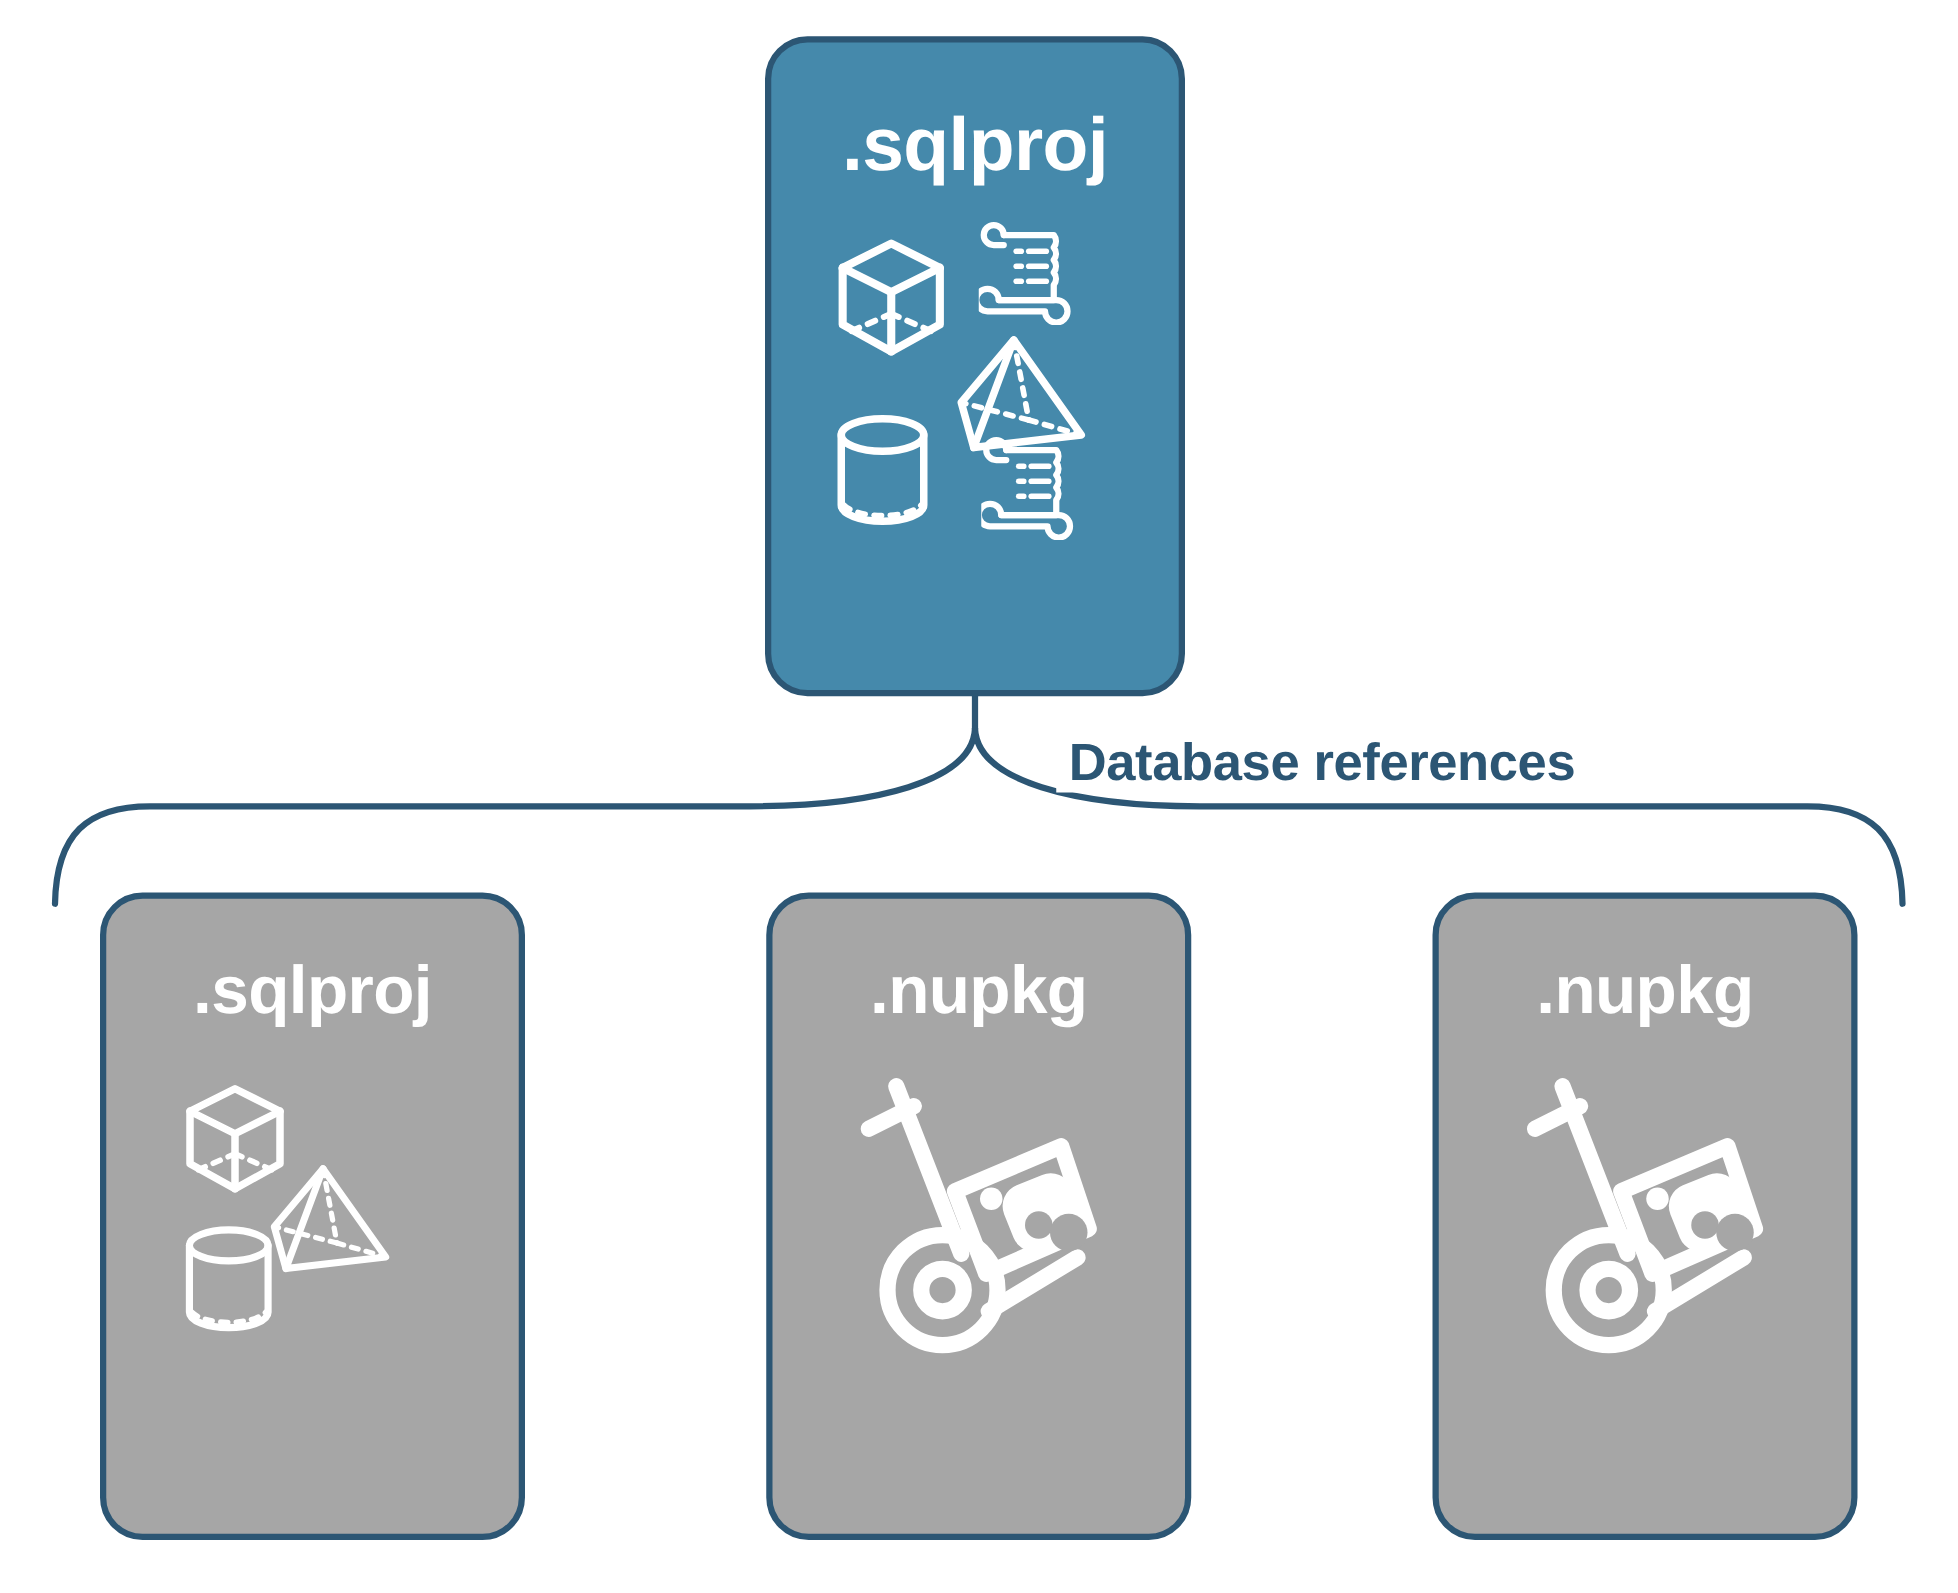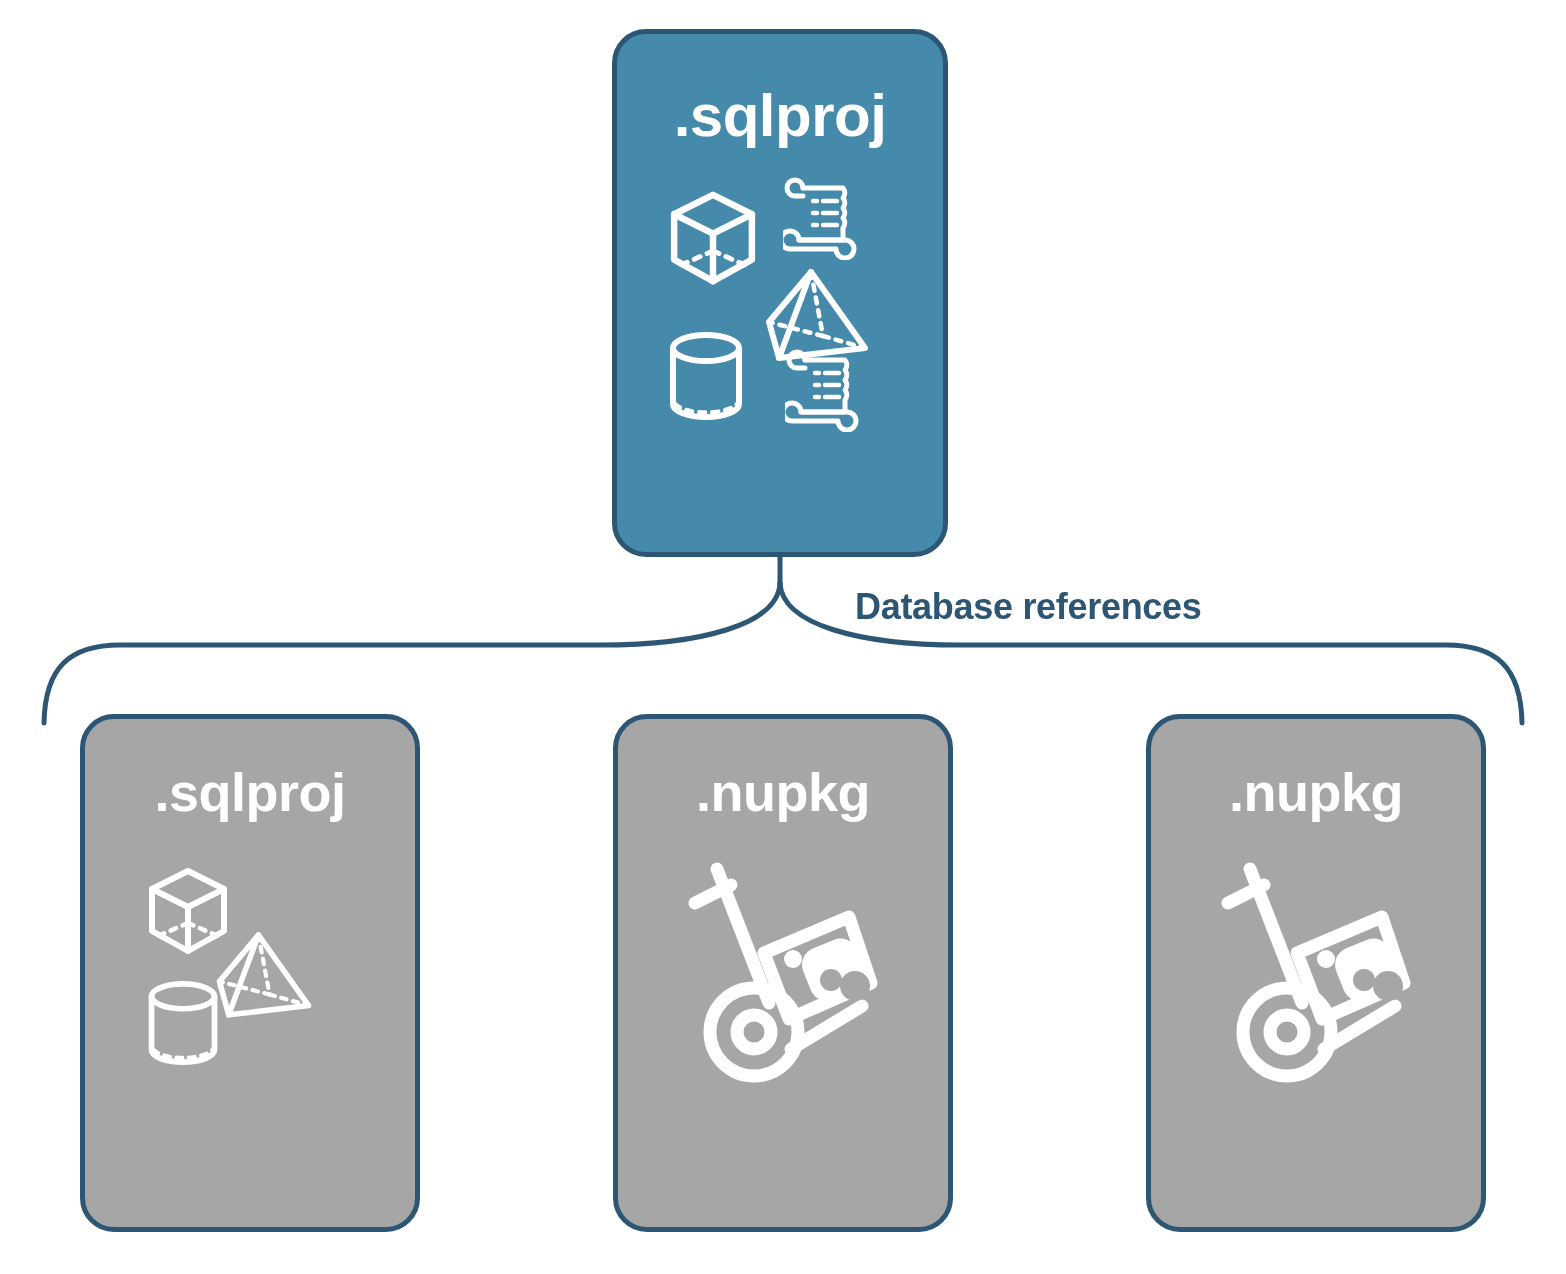--- a/index.html
+++ b/index.html
@@ -111,21 +111,21 @@
     width: 1566px;
     height: 180px;
     pointer-events: none;
   }
 
   #bracket-label {
     position: absolute;
     left: 845px;
     top: 586px;
     color: #2c5674;
-    font-size: 36px;
+    font-size: 42px;
     font-weight: bold;
     letter-spacing: -0.3px;
     white-space: nowrap;
     background: #ffffff;
     padding: 0 10px;
     user-select: none;
   }
 </style>
 </head>
 <body>

